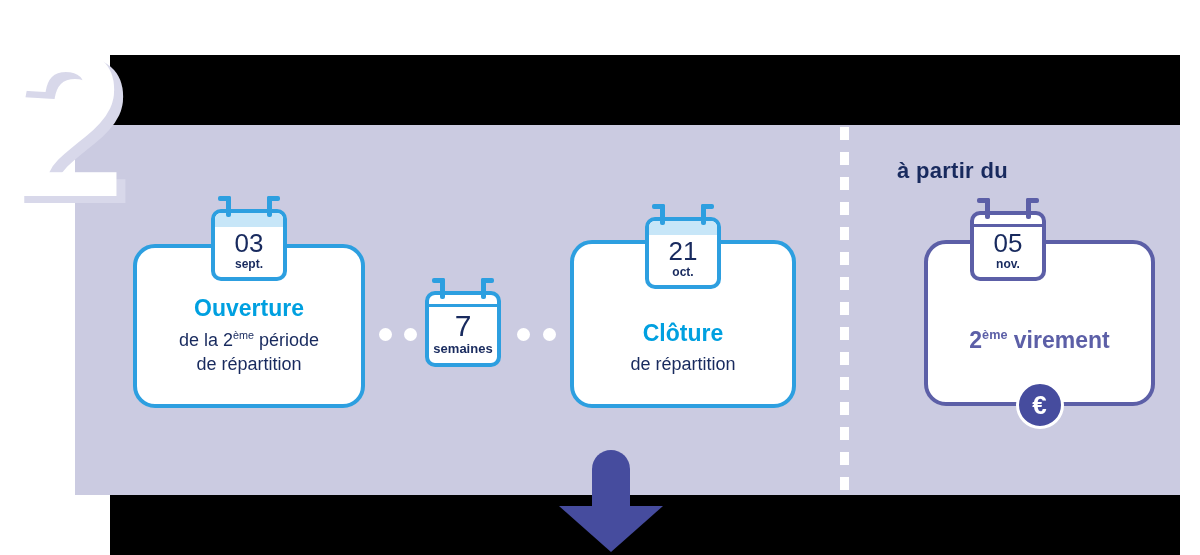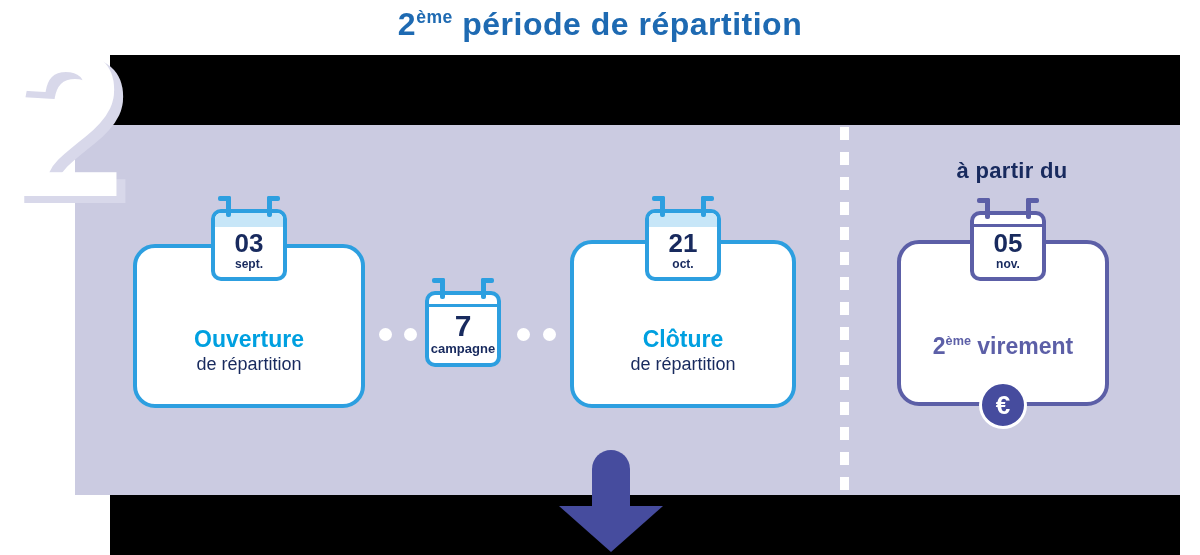--- a/index.html
+++ b/index.html
@@ -25,54 +25,54 @@
          font-size:32px;font-weight:bold;color:var(--title-blue);letter-spacing:.5px;}
   .title sup{font-size:.55em;}
 
   .big-number{position:absolute;left:8px;top:19px;font-size:210px;line-height:1;
               font-weight:800;color:#fff;z-index:3;text-shadow:9px 7px 0 #d8d8ea;}
 
   .card{position:absolute;background:#fff;border-radius:22px;z-index:2;
         display:flex;flex-direction:column;justify-content:flex-end;align-items:center;}
   .card-blue{border:4px solid var(--cyan-border);padding-bottom:28px;}
   .card-purple{border:4px solid var(--purple);padding-bottom:42px;}
-  .card-heading{font-size:23px;font-weight:bold;color:var(--cyan);white-space:nowrap;}
+  .card-heading{font-size:23px;font-weight:bold;color:var(--cyan);margin-bottom:6px;white-space:nowrap;}
   .card-heading.purple-text{color:var(--purple);}
   .card-heading sup{font-size:.55em;}
   .card-text{font-size:18px;color:var(--navy);text-align:center;line-height:1.3;}
   .card-text sup{font-size:.6em;}
 
   .calendar{position:absolute;width:76px;z-index:4;}
   .cal-body{position:relative;margin-top:13px;height:72px;background:#fff;
             border:4px solid var(--cyan-border);border-radius:10px;text-align:center;overflow:hidden;}
   .ring{position:absolute;top:0;width:5px;height:21px;background:var(--cyan-border);border-radius:2px;z-index:2;}
   .ring-left{left:15px;}
   .ring-right{right:15px;}
   .ring::before{content:"";position:absolute;top:0;height:5px;width:13px;background:inherit;border-radius:2px;}
   .ring-left::before{right:0;}
   .ring-right::before{left:0;}
   .cal-header{height:14px;background:var(--light-blue);}
-  .cal-day{font-size:26px;font-weight:bold;color:var(--navy);line-height:1.1;margin-top:2px;}
+  .cal-day{font-size:26px;font-weight:normal;color:var(--navy);line-height:1.1;margin-top:2px;}
   .cal-month{font-size:12px;font-weight:bold;color:var(--navy);line-height:1.1;}
 
   .calendar.mid .cal-body{height:76px;}
   .calendar.mid .cal-header{background:transparent;border-bottom:3px solid var(--cyan-border);height:12px;}
   .calendar.mid .cal-day{font-size:30px;}
   .calendar.mid .cal-month{font-size:13px;}
 
   .calendar.purple .cal-body{border-color:var(--purple);height:70px;}
   .calendar.purple .ring{background:var(--purple);}
   .calendar.purple .cal-header{background:transparent;border-bottom:3px solid var(--purple);height:12px;}
 
   .dot{position:absolute;width:13px;height:13px;border-radius:50%;background:#fff;z-index:2;}
 
   .separator{position:absolute;left:840px;top:127px;width:9px;height:366px;z-index:2;
              background:repeating-linear-gradient(to bottom,#fff 0 13px,transparent 13px 25px);}
 
-  .kicker{position:absolute;left:897px;top:158px;width:230px;text-align:center;
+  .kicker{position:absolute;left:897px;top:158px;width:230px;
           font-size:22px;font-weight:bold;color:var(--navy);z-index:2;letter-spacing:.3px;}
 
   .euro-badge{position:absolute;left:50%;bottom:-27px;transform:translateX(-50%);
               width:48px;height:48px;border-radius:50%;background:var(--indigo);
               border:3px solid #fff;color:#fff;font-size:26px;font-weight:bold;
               display:flex;align-items:center;justify-content:center;z-index:5;}
 
   .arrow-shaft{position:absolute;left:592px;top:450px;width:38px;height:58px;
                background:var(--indigo);border-radius:19px 19px 0 0;z-index:4;}
   .arrow-head{position:absolute;left:559px;top:506px;width:0;height:0;z-index:4;
@@ -81,27 +81,27 @@
 </style>
 </head>
 <body>
 
 <div class="stage">
 
   <div class="band-black band-top"></div>
   <div class="band-lavender"></div>
   <div class="band-black band-bottom"></div>
 
-  <h1 class="title"><span>2</span><sup>ème</sup><span> période de répartition</span></h1>
 
   <div class="big-number">2</div>
 
   <div class="card card-blue" style="left:133px;top:244px;width:232px;height:164px;">
     <div class="card-heading">Ouverture</div>
     <div class="card-text">
+      <div><span>de la 2</span><sup>ème</sup><span> période</span></div>
       <div>de répartition</div>
     </div>
   </div>
 
   <div class="calendar blue" style="left:211px;top:196px;">
     <span class="ring ring-left"></span>
     <span class="ring ring-right"></span>
     <div class="cal-body">
       <div class="cal-header"></div>
       <div class="cal-day">03</div>
@@ -111,49 +111,49 @@
 
   <div class="dot" style="left:379px;top:328px;"></div>
   <div class="dot" style="left:404px;top:328px;"></div>
 
   <div class="calendar mid" style="left:425px;top:278px;">
     <span class="ring ring-left"></span>
     <span class="ring ring-right"></span>
     <div class="cal-body">
       <div class="cal-header"></div>
       <div class="cal-day">7</div>
-      <div class="cal-month">campagne</div>
+      <div class="cal-month">semaines</div>
     </div>
   </div>
 
   <div class="dot" style="left:517px;top:328px;"></div>
   <div class="dot" style="left:543px;top:328px;"></div>
 
   <div class="card card-blue" style="left:570px;top:240px;width:226px;height:168px;">
     <div class="card-heading">Clôture</div>
     <div class="card-text">
       <div>de répartition</div>
     </div>
   </div>
 
-  <div class="calendar blue" style="left:645px;top:196px;">
+  <div class="calendar blue" style="left:645px;top:204px;">
     <span class="ring ring-left"></span>
     <span class="ring ring-right"></span>
     <div class="cal-body">
       <div class="cal-header"></div>
       <div class="cal-day">21</div>
       <div class="cal-month">oct.</div>
     </div>
   </div>
 
   <div class="separator"></div>
 
   <div class="kicker">à partir du</div>
 
-  <div class="card card-purple" style="left:897px;top:240px;width:212px;height:166px;">
+  <div class="card card-purple" style="left:924px;top:240px;width:231px;height:166px;">
     <div class="card-heading purple-text"><span>2</span><sup>ème</sup><span> virement</span></div>
     <div class="euro-badge">
         <span>€</span>
       </div>
   </div>
 
   <div class="calendar purple" style="left:970px;top:198px;">
     <span class="ring ring-left"></span>
     <span class="ring ring-right"></span>
     <div class="cal-body">

